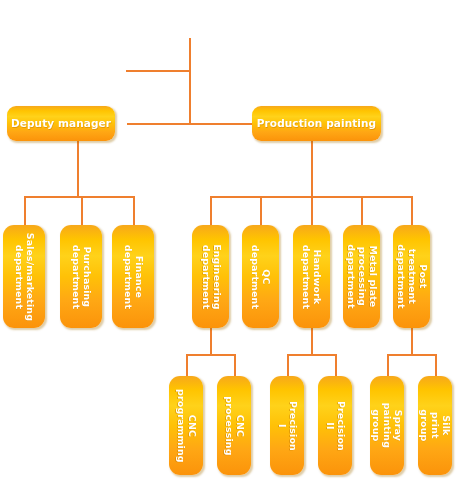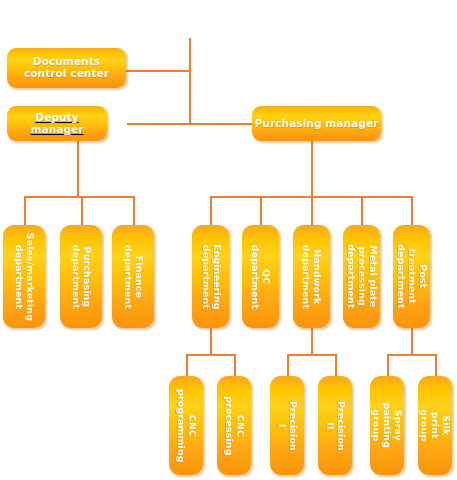--- a/index.html
+++ b/index.html
@@ -117,31 +117,27 @@
   <div class="conn conn-h" style="left:287px; top:354px; width:49px;"></div>
   <div class="conn conn-v" style="left:287px; top:354px; height:22px;"></div>
   <div class="conn conn-v" style="left:335px; top:354px; height:22px;"></div>
 
   <div class="conn conn-v" style="left:411px; top:328px; height:27px;"></div>
   <div class="conn conn-h" style="left:387px; top:354px; width:49px;"></div>
   <div class="conn conn-v" style="left:387px; top:354px; height:22px;"></div>
   <div class="conn conn-v" style="left:435px; top:354px; height:22px;"></div>
 
 
-  <div class="node horiz" style="left:7px; top:48px; width:119px; height:40px;">
-    <span class="lbl">Documents
-control center</span>
-  </div>
-
-  <div class="node horiz" style="left:7px; top:106px; width:100px; height:35px;text-decoration:underline;">
+
+  <div class="node horiz" style="left:7px; top:106px; width:108px; height:35px;">
     <span class="lbl">Deputy manager</span>
   </div>
 
   <div class="node horiz" style="left:252px; top:106px; width:129px; height:35px;">
-    <span class="lbl">Purchasing manager</span>
+    <span class="lbl">Production painting</span>
   </div>
 
   <div class="node vert" style="left:3px; top:225px; width:42px; height:103px;">
     <div class="rot-wrap" style="width:103px;">
       <span class="lbl">Sales/marketing
 department</span>
     </div>
   </div>
 
   <div class="node vert" style="left:60px; top:225px; width:42px; height:103px;">

